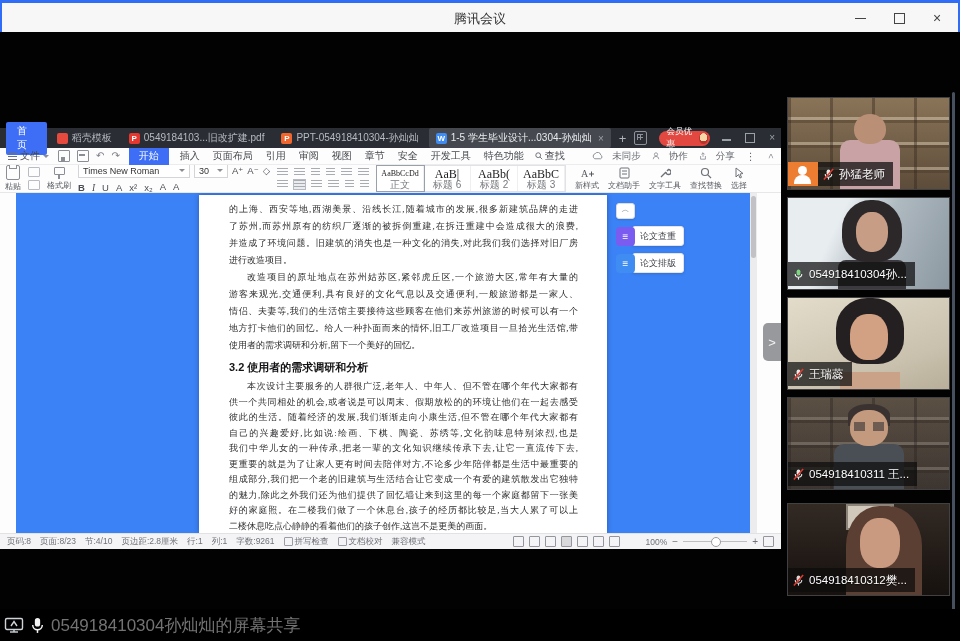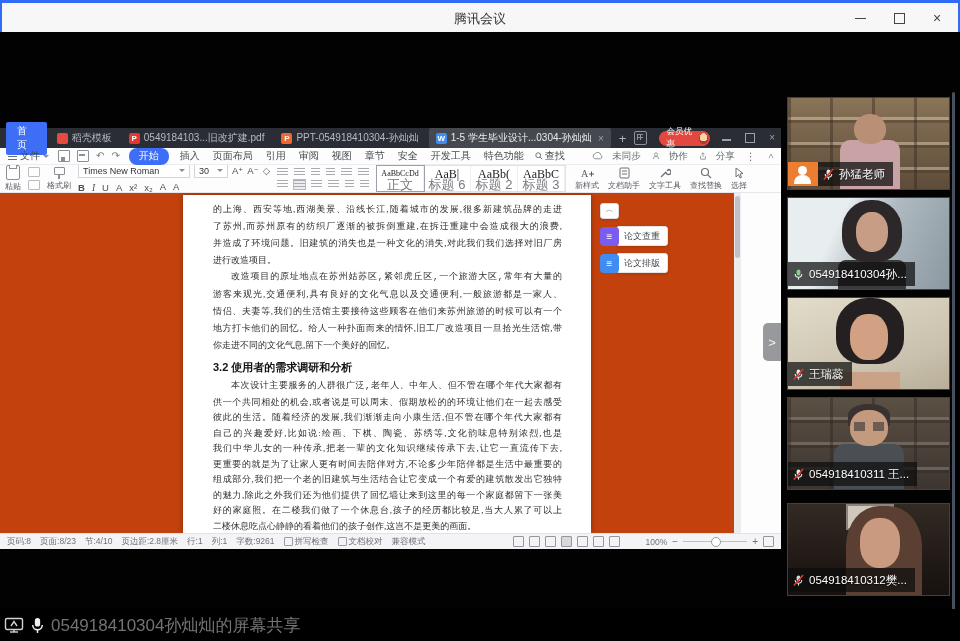--- a/index.html
+++ b/index.html
@@ -52,21 +52,21 @@
   .m-file{display:flex;align-items:center;gap:3px;cursor:pointer;}
   .m-file .bars{display:inline-block;width:9px;height:7px;
      background:linear-gradient(#6d7076 1.2px,transparent 1.2px);background-size:9px 3px;}
   .caret{display:inline-block;width:0;height:0;border:3px solid transparent;border-top-color:#8a8d93;margin-top:3px;}
   .qicons{display:flex;align-items:center;gap:7px;color:#7c7f85;}
   .qi{width:10px;height:10px;border:1px solid #8b8e94;border-radius:1px;position:relative;cursor:pointer;}
   .qi-save::after{content:"";position:absolute;left:2px;bottom:0;width:4px;height:4px;background:#8b8e94;}
   .qi-print::after{content:"";position:absolute;left:1px;top:3px;width:6px;height:1.5px;background:#8b8e94;}
   .qi-arrow{border:none;width:auto;font-size:10px;line-height:10px;}
   .menu-item{cursor:pointer;padding:1px 2px;}
-  .menu-start{background:#3d6ef5;color:#fff;border-radius:8px;padding:1.5px 10px;cursor:pointer;}
+  .menu-start{background:#3d6ef5;color:#fff;border-radius:0;padding:1.5px 10px;cursor:pointer;}
   .m-find{display:flex;align-items:center;gap:2px;cursor:pointer;}
   .menubar-right{margin-left:auto;display:flex;align-items:center;gap:11px;color:#67696f;font-size:9.5px;}
   .mr-item{display:flex;align-items:center;gap:9px;cursor:pointer;}
   .dots{font-size:10px;letter-spacing:1px;cursor:pointer;}
   .chev-up{display:inline-block;transform:rotate(-90deg);font-size:9px;color:#85888e;cursor:pointer;}
 
   
   .toolbar{height:28px;background:#fdfdfe;border-bottom:1px solid #e7e7e9;display:flex;align-items:center;
            padding:0 5px;gap:7px;box-sizing:border-box;overflow:hidden;}
   .big-btn{display:flex;flex-direction:column;align-items:center;gap:1px;font-size:8px;color:#55585e;cursor:pointer;}
@@ -92,33 +92,33 @@
   .li-ic{width:11px;height:9px;cursor:pointer;
      background:repeating-linear-gradient(#9a9da3 0 1px,transparent 1px 3px);opacity:.85;}
   .li-ic.alt{background:repeating-linear-gradient(#9a9da3 0 1px,transparent 1px 3px);width:9px;}
   .li-ic.sel{outline:1px solid #aab0b9;background-color:#e8eaee;}
   .styles{display:flex;border:1px solid #e2e2e5;height:25px;background:#fff;}
   .style-cell{width:46px;border-right:1px solid #efeff1;display:flex;flex-direction:column;align-items:center;
               justify-content:center;cursor:pointer;overflow:hidden;}
   .style-cell.selected{outline:1px solid #9aa0aa;}
   .s-sample{font-family:"Liberation Serif","DejaVu Serif",serif;color:#1c1c1e;line-height:12px;font-size:12px;white-space:nowrap;}
   .s-sample.small{font-size:8px;}
-  .s-name{font-size:13px;color:#77797e;line-height:9px;white-space:nowrap;}
+  .s-name{font-size:10px;color:#77797e;line-height:9px;white-space:nowrap;}
   .tools-right{display:flex;align-items:flex-start;gap:9px;margin-left:2px;}
   .tool{display:flex;flex-direction:column;align-items:center;gap:1px;font-size:8px;color:#55585e;cursor:pointer;white-space:nowrap;}
   .tool svg{display:block;}
 
   
-  .docarea{position:absolute;left:0;top:65px;width:741px;height:340px;background:#c2410c;overflow:hidden;}
+  .docarea{position:absolute;left:16px;top:65px;width:741px;height:340px;background:#3b82f6;overflow:hidden;}
   .page{position:absolute;left:183px;top:2px;width:408px;height:338px;background:#fff;
         box-shadow:0 0 5px rgba(0,0,0,.3);box-sizing:border-box;padding:6px 29px 0 30px;}
   .line{height:17px;line-height:17px;font-size:9px;color:#2e2e30;text-align:justify;text-align-last:justify;
         overflow:hidden;font-family:"Liberation Serif","DejaVu Serif",serif;}
   .line.last{text-align-last:left;}
-  .line.indent{padding-left:18px;font-family:Liberation Mono, monospace;}
+  .line.indent{padding-left:18px;}
   .p3 .line{height:15.5px;line-height:15.5px;}
   .heading{font-size:11px;font-weight:bold;color:#141416;margin:6px 0 4px;font-family:"Liberation Sans",sans-serif;}
   .float-tools{position:absolute;left:600px;top:10px;display:flex;flex-direction:column;gap:7px;}
   .ft-collapse{width:17px;height:14px;background:#fff;border:1px solid #dcdcdf;border-radius:3px;color:#8a8d93;
                font-size:8px;text-align:center;line-height:12px;cursor:pointer;box-shadow:0 1px 2px rgba(0,0,0,.12);}
   .ft{display:flex;align-items:center;cursor:pointer;}
   .ft-ic{width:19px;height:19px;border-radius:4px;color:#fff;font-size:10px;line-height:19px;text-align:center;z-index:1;}
   .ft-ic.purple{background:#7a5cf0;} .ft-ic.blue{background:#3f8cf3;}
   .ft-label{background:#fff;border:1px solid #e4e4e7;border-radius:3px;font-size:9px;color:#45474c;
             padding:2.5px 7px;margin-left:-3px;box-shadow:0 1px 3px rgba(0,0,0,.15);white-space:nowrap;}
@@ -420,21 +420,21 @@
             <div class="line">的上海、西安等地,西湖美景、沿线长江,随着城市的发展,很多新建筑品牌的走进</div>
             <div class="line">了苏州,而苏州原有的纺织厂逐渐的被拆倒重建,在拆迁重建中会造成很大的浪费,</div>
             <div class="line">并造成了环境问题。旧建筑的消失也是一种文化的消失,对此我们我们选择对旧厂房</div>
             <div class="line last">进行改造项目。</div>
           </div>
           <div class="p2">
             <div class="line indent">改造项目的原址地点在苏州姑苏区,紧邻虎丘区,一个旅游大区,常年有大量的</div>
             <div class="line">游客来观光,交通便利,具有良好的文化气息以及交通便利,一般旅游都是一家人、</div>
             <div class="line">情侣、夫妻等,我们的生活馆主要接待这些顾客在他们来苏州旅游的时候可以有一个</div>
             <div class="line">地方打卡他们的回忆。给人一种扑面而来的情怀,旧工厂改造项目一旦拾光生活馆,带</div>
-            <div class="line last">你走进不同的文化气息,留下一个美好的回忆。</div>
+            <div class="line last">使用者的需求调研和分析,留下一个美好的回忆。</div>
           </div>
           <div class="heading">3.2 使用者的需求调研和分析</div>
           <div class="p3">
             <div class="line indent">本次设计主要服务的人群很广泛,老年人、中年人、但不管在哪个年代大家都有</div>
             <div class="line">供一个共同相处的机会,或者说是可以周末、假期放松的的环境让他们在一起去感受</div>
             <div class="line">彼此的生活。随着经济的发展,我们渐渐走向小康生活,但不管在哪个年代大家都有</div>
             <div class="line">自己的兴趣爱好,比如说:绘画、下棋、陶瓷、苏绣等,文化韵味息特别浓烈,也是</div>
             <div class="line">我们中华儿女的一种传承,把老一辈的文化知识继续传承下去,让它一直流传下去,</div>
             <div class="line">更重要的就是为了让家人更有时间去陪伴对方,不论多少年陪伴都是生活中最重要的</div>
             <div class="line">组成部分,我们把一个老的旧建筑与生活结合让它变成一个有爱的建筑散发出它独特</div>

